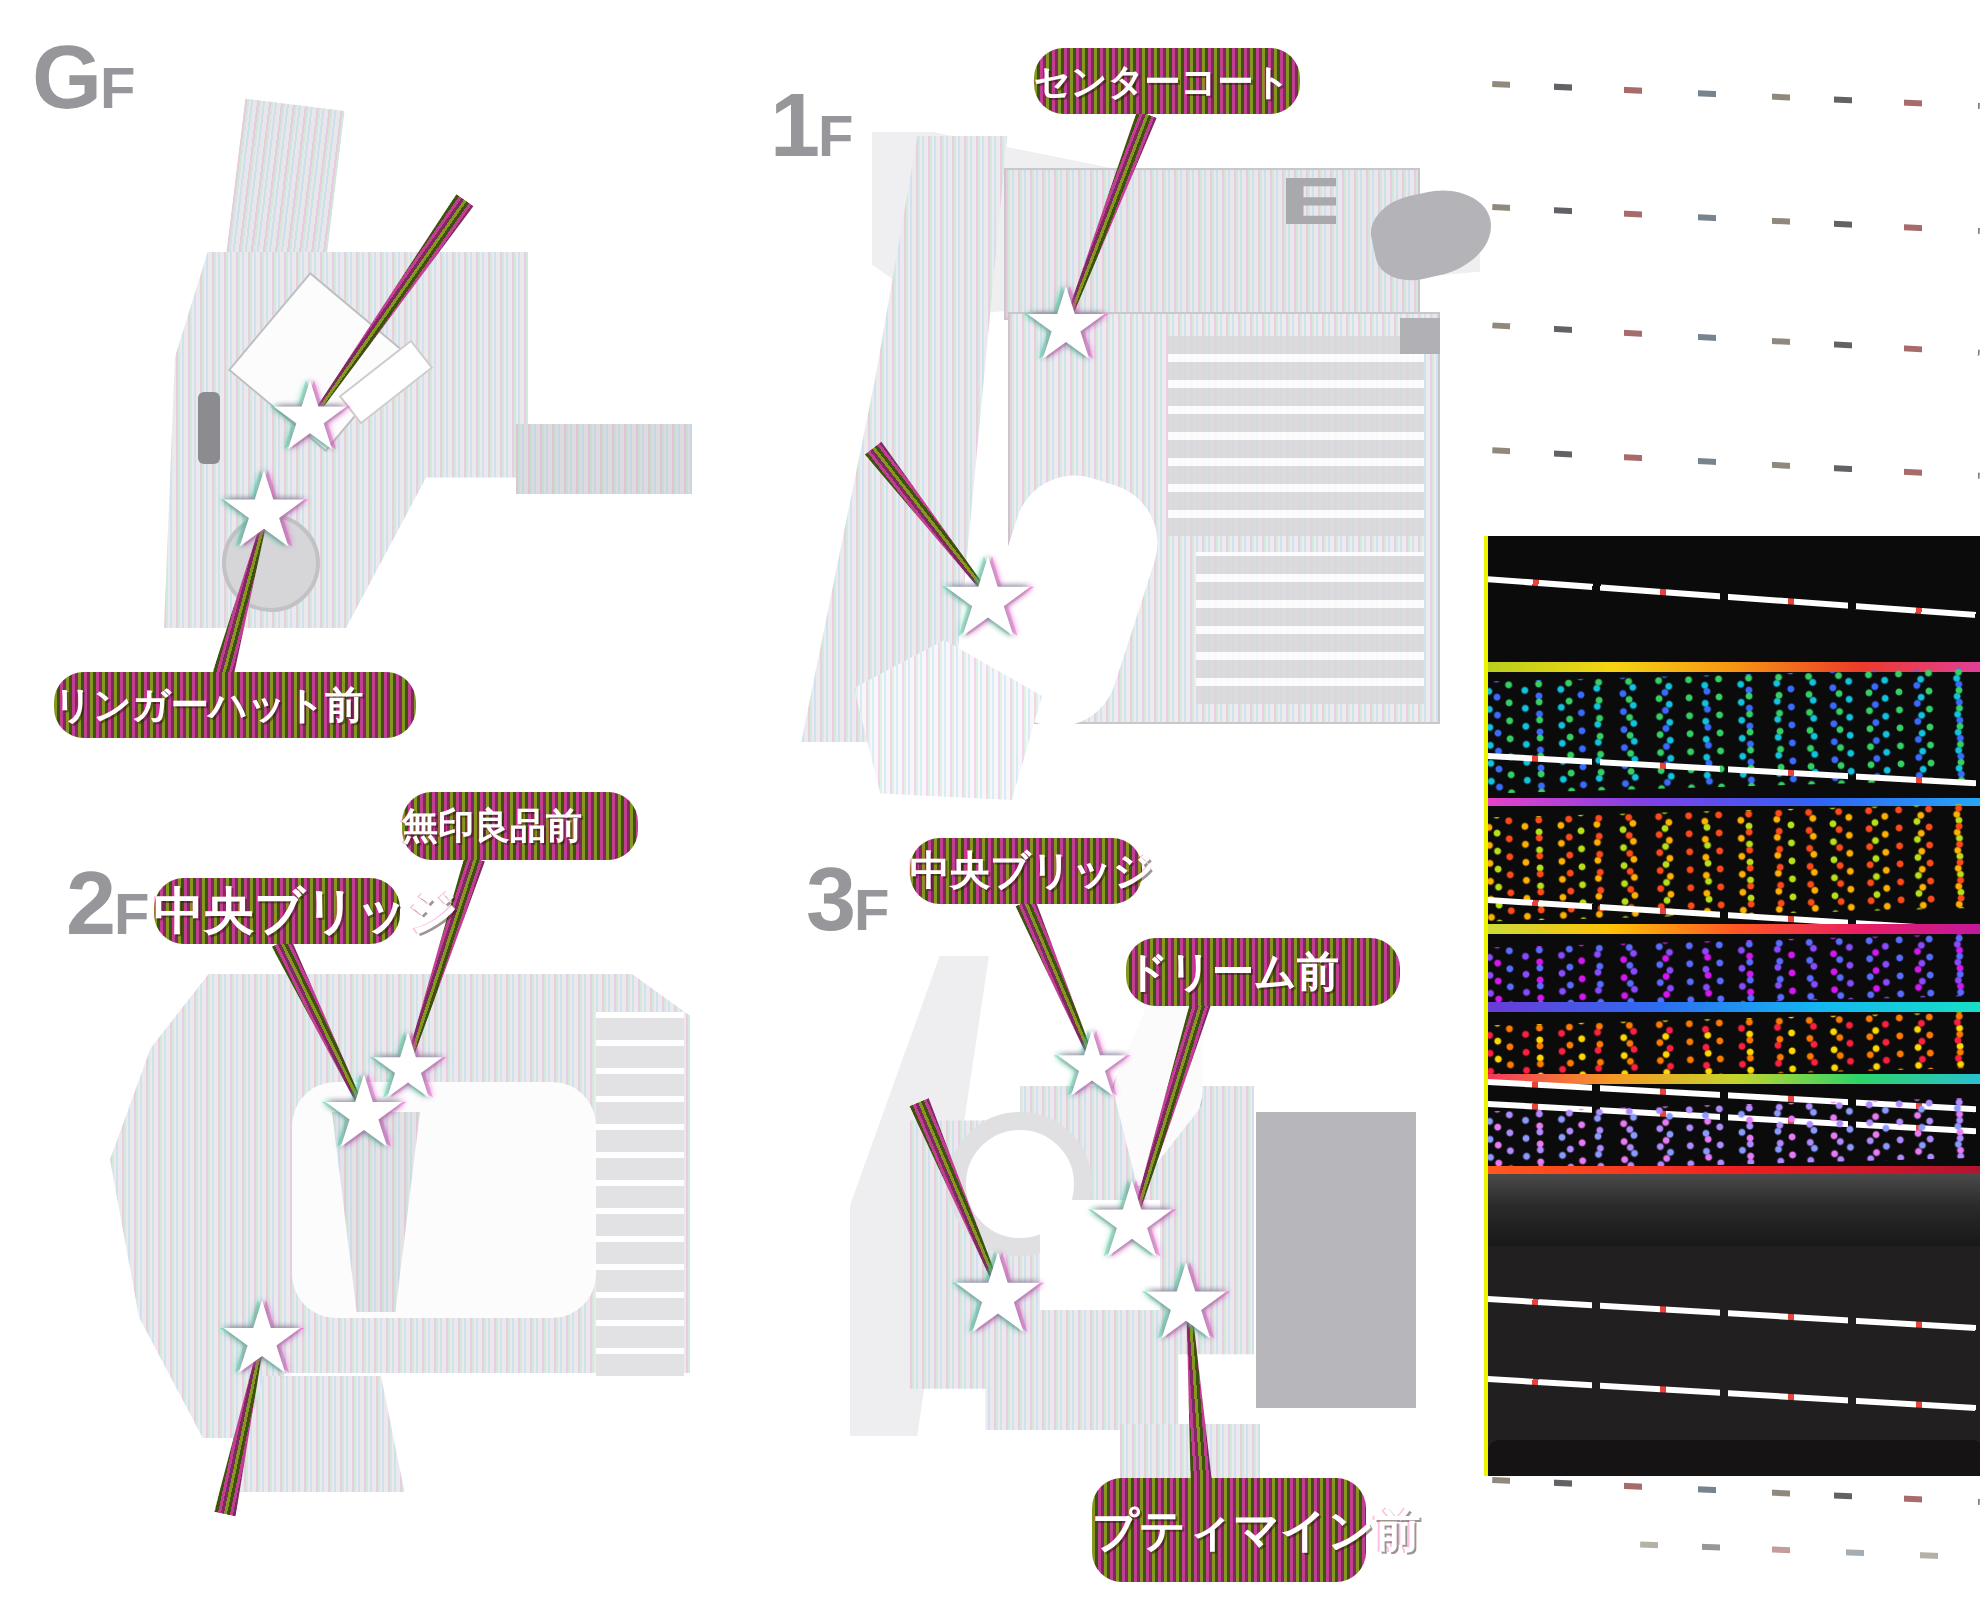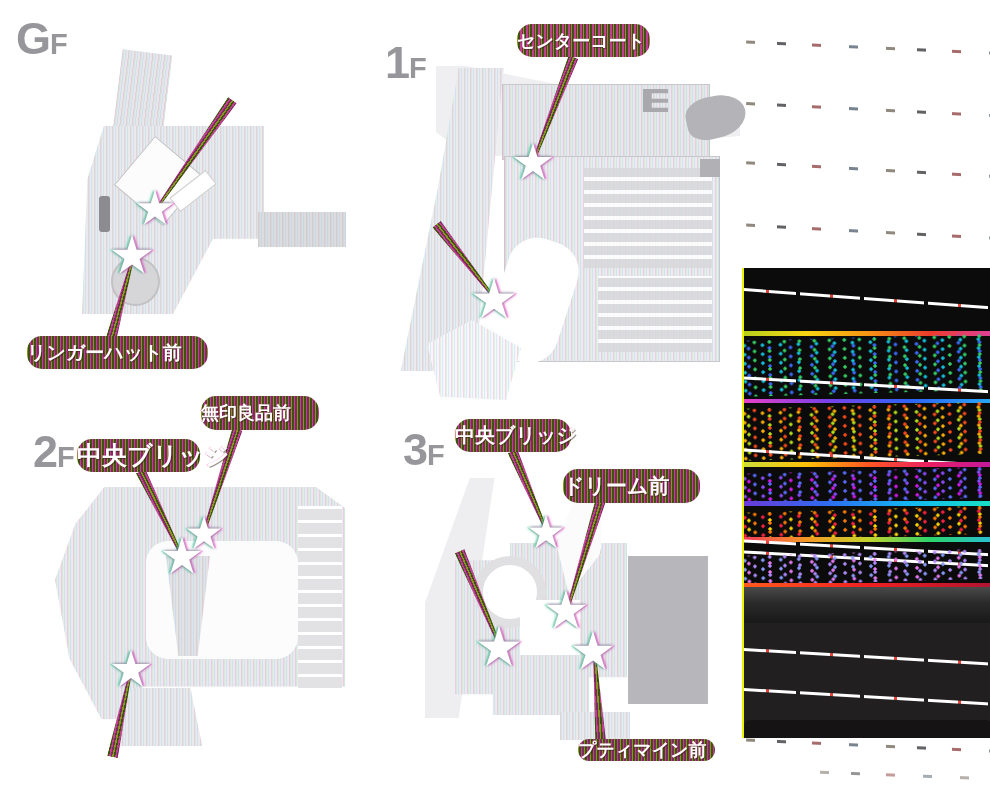--- a/index.html
+++ b/index.html
@@ -167,21 +167,21 @@
   <div class="star-wrap" style="left:572px;top:631px;width:42px;height:42px;">
       <div class="star"></div>
     </div>
 
   <div class="badge" style="left:455px;top:419px;width:116px;height:33px;font-size:20px;">
     <span>中央ブリッジ</span>
   </div>
   <div class="badge" style="left:563px;top:469px;width:137px;height:34px;font-size:21px;">
     <span>ドリーム前</span>
   </div>
-  <div class="badge" style="left:546px;top:739px;width:137px;height:22px;font-size:18px;margin-left:32px;">
+  <div class="badge" style="left:546px;top:739px;width:137px;height:52px;font-size:23px;">
     <span>プティマイン前</span>
   </div>
 
   <div class="dashrow" style="left:746px;top:46px;width:244px;transform:rotate(2.6deg);"></div>
   <div class="dashrow" style="left:746px;top:108px;width:244px;transform:rotate(2.8deg);"></div>
   <div class="dashrow" style="left:746px;top:168px;width:244px;transform:rotate(3.2deg);"></div>
   <div class="dashrow" style="left:746px;top:230px;width:244px;transform:rotate(3deg);"></div>
 
   <div class="photo-strip">
     <div class="wline" style="top:30px;transform:rotate(4.2deg);"></div>

